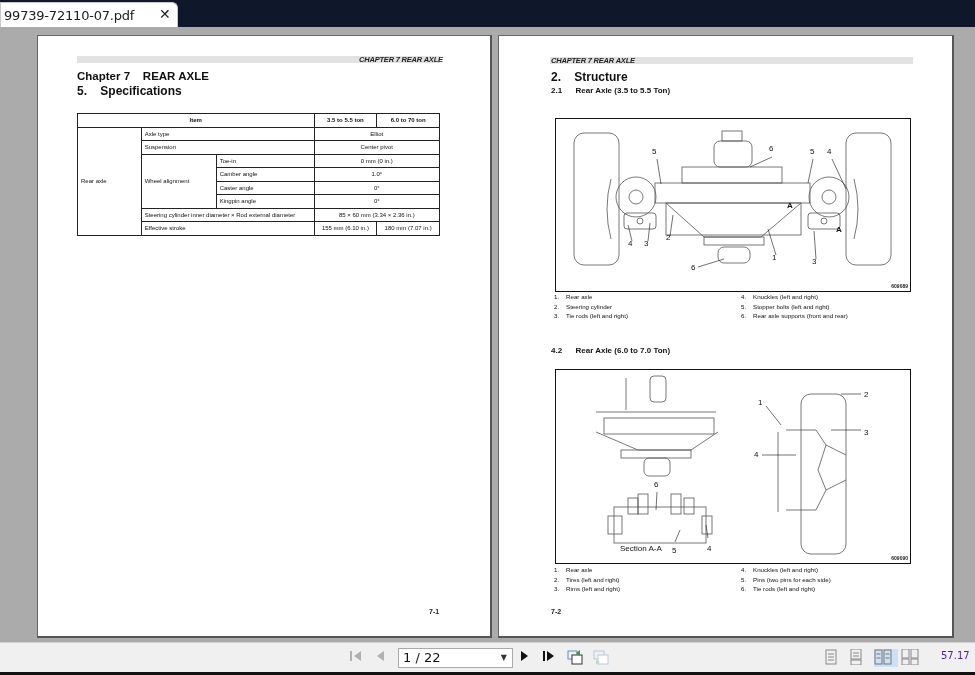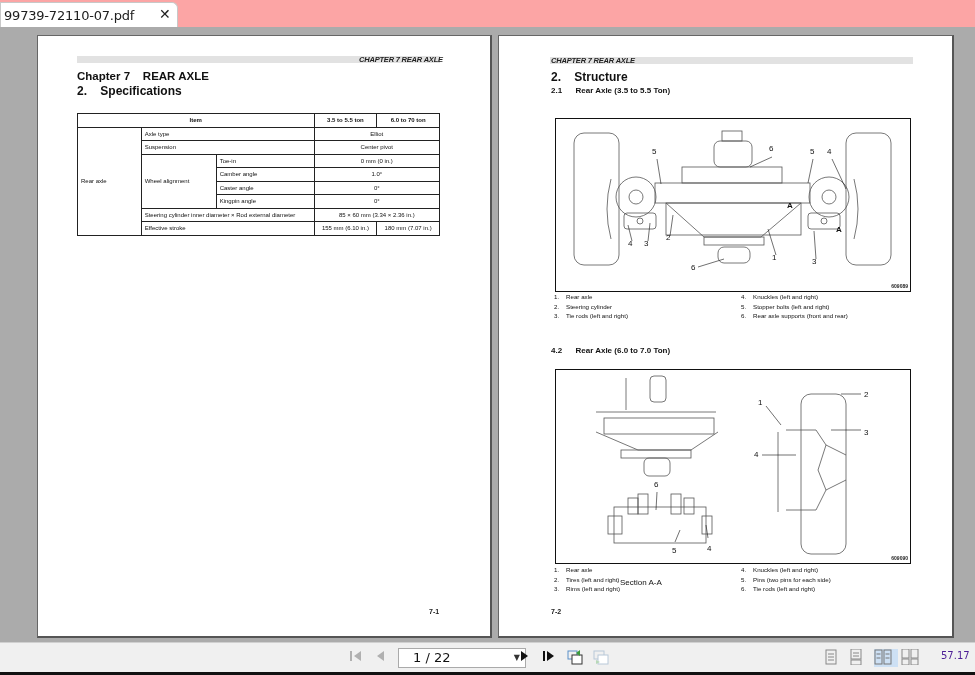--- a/index.html
+++ b/index.html
@@ -1,19 +1,19 @@
 <!DOCTYPE html>
 <html><head>
 <meta charset="utf-8">
 <style>
   * { box-sizing: border-box; margin: 0; padding: 0; }
   html, body { width: 975px; height: 675px; overflow: hidden; background: #f0f0f0; font-family: "Liberation Sans", sans-serif; }
 
   
-  .tabbar { position: absolute; left: 0; top: 0; width: 975px; height: 37px; background: #fca5a5; }
+  .tabbar { position: absolute; left: 0; top: 0; width: 975px; height: 37px; background: #0f172a; }
   .tab { position: absolute; left: 0; top: 2px; width: 178px; height: 25px; background: #ffffff; border: 1px solid #c8c8c8; border-bottom: none; border-top-right-radius: 6px; display: flex; align-items: center; padding-left: 3px; }
   .tab-title { font-size: 13px; color: #202020; font-family: "DejaVu Sans", sans-serif; letter-spacing: -0.2px; }
   .tab-close { position: absolute; left: 158px; top: 3px; font-size: 14px; color: #222; cursor: pointer; }
 
   
   .viewer { position: absolute; left: 0; top: 27px; width: 975px; height: 615px; background: #ababab; padding-left: 32px; }
   .page { position: absolute; top: 8px; height: 603px; background: #ffffff; border-right: 2px solid #555; border-bottom: 2px solid #555; border-left: 1px solid #666; border-top: 1px solid #666; }
   .page.left { left: 37px; width: 455px; }
   .page.right { left: 498px; width: 456px; }
 
@@ -39,42 +39,42 @@
   .legend .row { position: relative; height: 9.5px; }
   .legend .n { position: absolute; left: 0; }
   .legend .t { position: absolute; left: 12px; white-space: nowrap; }
 
   .callout { position: absolute; font-size: 8px; color: #111; }
   svg { position: absolute; left: 0; top: 0; }
 
   
   .toolbar { position: absolute; left: 0; top: 642px; width: 975px; height: 30px; background: #f0f0f0; border-top: 1px solid #d0d0d0; }
   .tb-btn { position: absolute; top: 6px; width: 20px; height: 18px; display: flex; align-items: center; justify-content: center; cursor: pointer; }
-  .page-select { position: absolute; left: 398px; top: 5px; width: 128px; height: 20px; background: #fff; border: 1px solid #aaa; font-size: 13px; padding-left: 14px; line-height: 18px; color: #111; font-family: "DejaVu Sans", sans-serif; }
+  .page-select { position: absolute; left: 398px; top: 5px; width: 115px; height: 20px; background: #fff; border: 1px solid #aaa; font-size: 13px; padding-left: 4px; line-height: 18px; color: #111; font-family: "DejaVu Sans", sans-serif; }
   .page-select .arrow { position: absolute; right: 5px; top: 0; font-size: 8px; color: #333; }
   .zoom-label { position: absolute; left: 941px; top: 7px; font-size: 10px; color: #4c1d95; font-family: "DejaVu Sans", sans-serif; }
   .blackbar { position: absolute; left: 0; top: 672px; width: 975px; height: 3px; background: #111; }
 </style>
 </head>
 <body>
 
 <div class="tabbar">
   <div class="tab">
     <span class="tab-title">99739-72110-07.pdf</span>
     <span class="tab-close">✕</span>
   </div>
 </div>
 
 <div class="viewer">
 
   <div class="page left">
     <div class="header-bar" style="left:39px; top:20px; width:363px;"></div>
     <div class="header-text" style="left:321px; top:19px;">CHAPTER 7 REAR AXLE</div>
     <div class="h-chapter" style="left:39px; top:34px; white-space:pre;">Chapter 7    REAR AXLE</div>
-    <div class="h-section" style="left:39px; top:48px; white-space:pre;">2.    Specifications</div>
+    <div class="h-section" style="left:39px; top:48px; white-space:pre;">5.    Specifications</div>
 
     <table class="spec">
       <colgroup>
         <col style="width:64px">
           <col style="width:75px">
           <col style="width:98px">
           <col style="width:63px">
           <col style="width:63px">
       </colgroup>
       <tbody>
@@ -254,21 +254,21 @@
           <line x1="101" y1="122" x2="100" y2="140"></line>
           <line x1="119" y1="172" x2="124" y2="160"></line>
           <line x1="152" y1="168" x2="150" y2="155"></line>
         </g>
       </svg>
       <span class="callout" style="left:308px; top:20px;">2</span>
       <span class="callout" style="left:202px; top:28px;">1</span>
       <span class="callout" style="left:308px; top:58px;">3</span>
       <span class="callout" style="left:198px; top:80px;">4</span>
       <span class="callout" style="left:98px; top:110px;">6</span>
-      <span class="callout" style="left:64px; top:174px;margin-top:34px;">Section A-A</span>
+      <span class="callout" style="left:64px; top:174px;">Section A-A</span>
       <span class="callout" style="left:116px; top:176px;">5</span>
       <span class="callout" style="left:151px; top:174px;">4</span>
       <span class="fig-code">609090</span>
     </div>
 
     <div class="legend" style="left:55px; top:530px; width:180px;">
       <div class="row">
           <span class="n">1.</span>
           <span class="t">Rear axle</span>
         </div>

